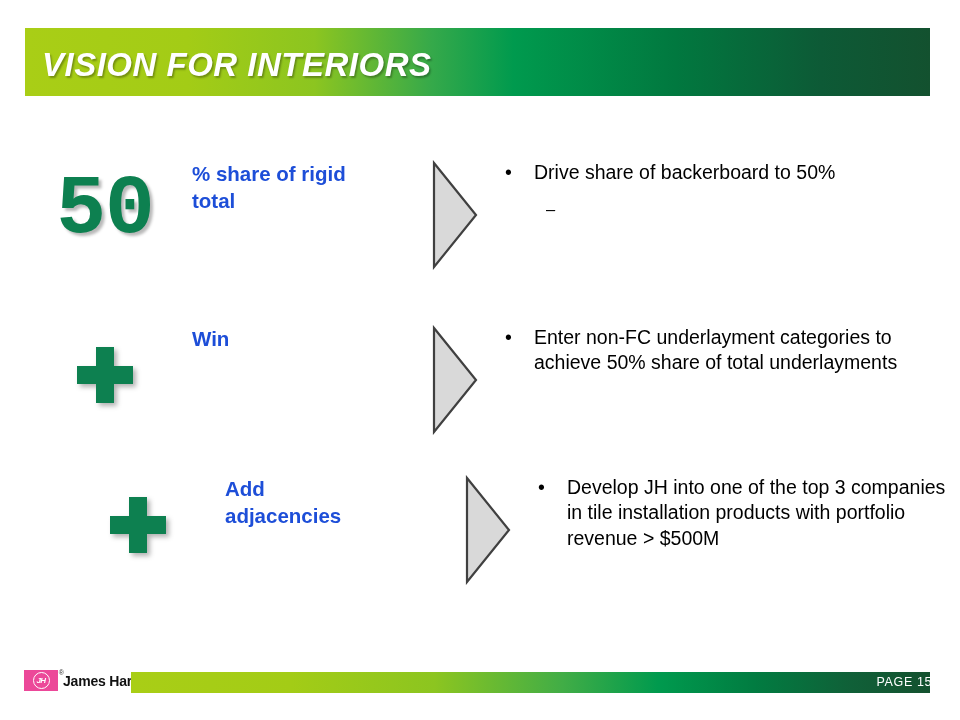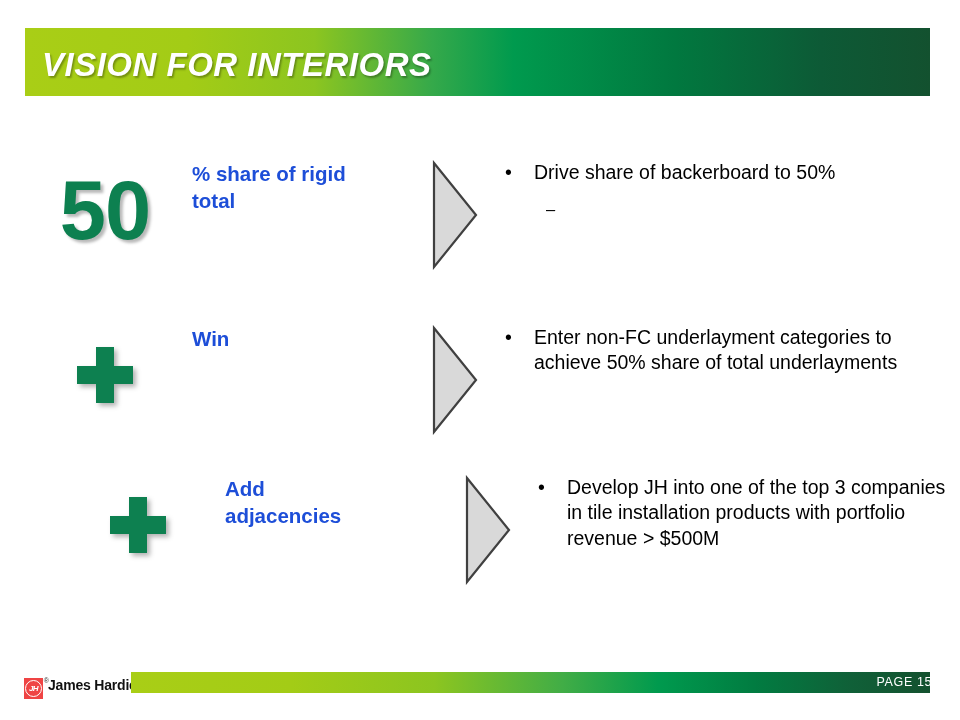--- a/index.html
+++ b/index.html
@@ -72,20 +72,21 @@
     align-items: center;
     justify-content: center;
   }
   .big-number {
     font-size: 83px;
     font-weight: bold;
     color: #0d8050;
     line-height: 1;
     letter-spacing: -1px;
     text-shadow: 3px 3px 3px rgba(0,0,0,0.28);
+    font-family: Liberation Mono, monospace;
   }
 
   
   .plus-icon {
     position: relative;
     width: 56px;
     height: 56px;
     filter: drop-shadow(3px 3px 2.5px rgba(0,0,0,0.30));
   }
   .plus-icon::before,
@@ -167,27 +168,26 @@
   .footer-logo {
     position: absolute;
     left: 24px;
     top: 670px;
     display: flex;
     align-items: center;
     gap: 5px;
   }
   .logo-mark {
     position: relative;
-    width: 19px;
+    width: 34px;
     height: 21px;
-    background: #ef4444;
+    background: #ec4899;
     display: flex;
     align-items: center;
     justify-content: center;
-    margin-top: 8px;
   }
   .logo-mark .ring {
     width: 15px;
     height: 15px;
     border: 1.6px solid #ffffff;
     border-radius: 50%;
     display: flex;
     align-items: center;
     justify-content: center;
     font-size: 8px;

